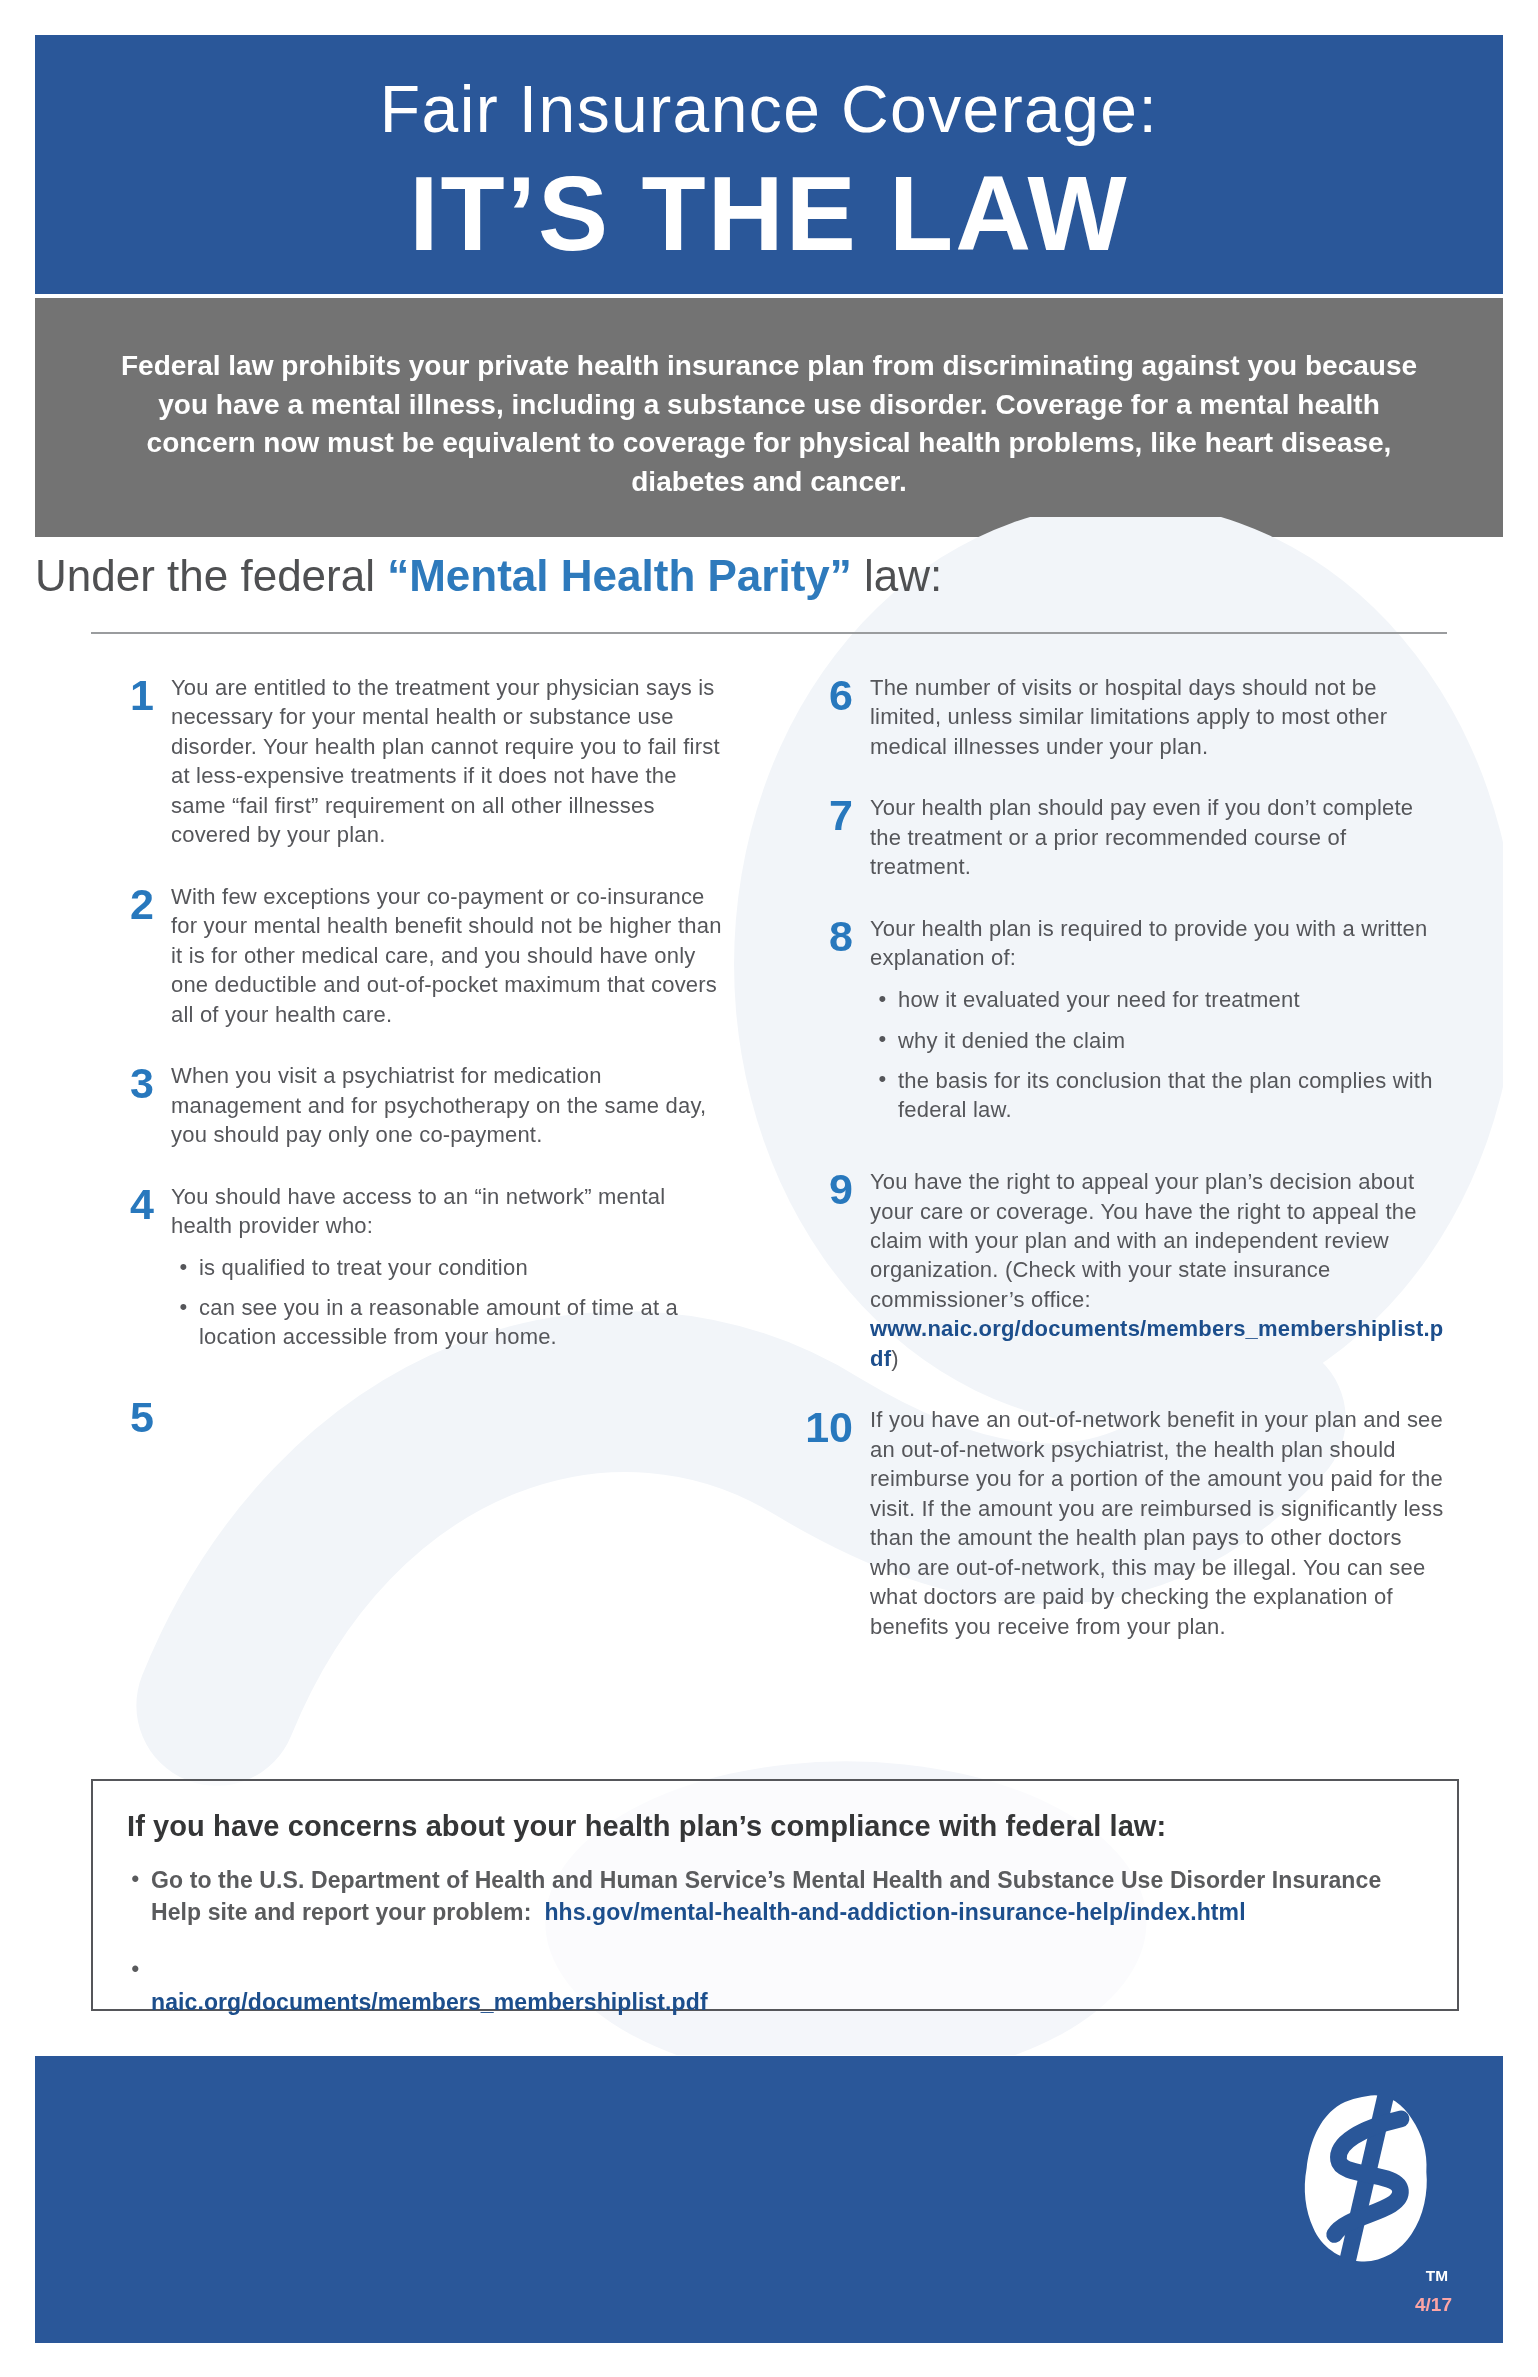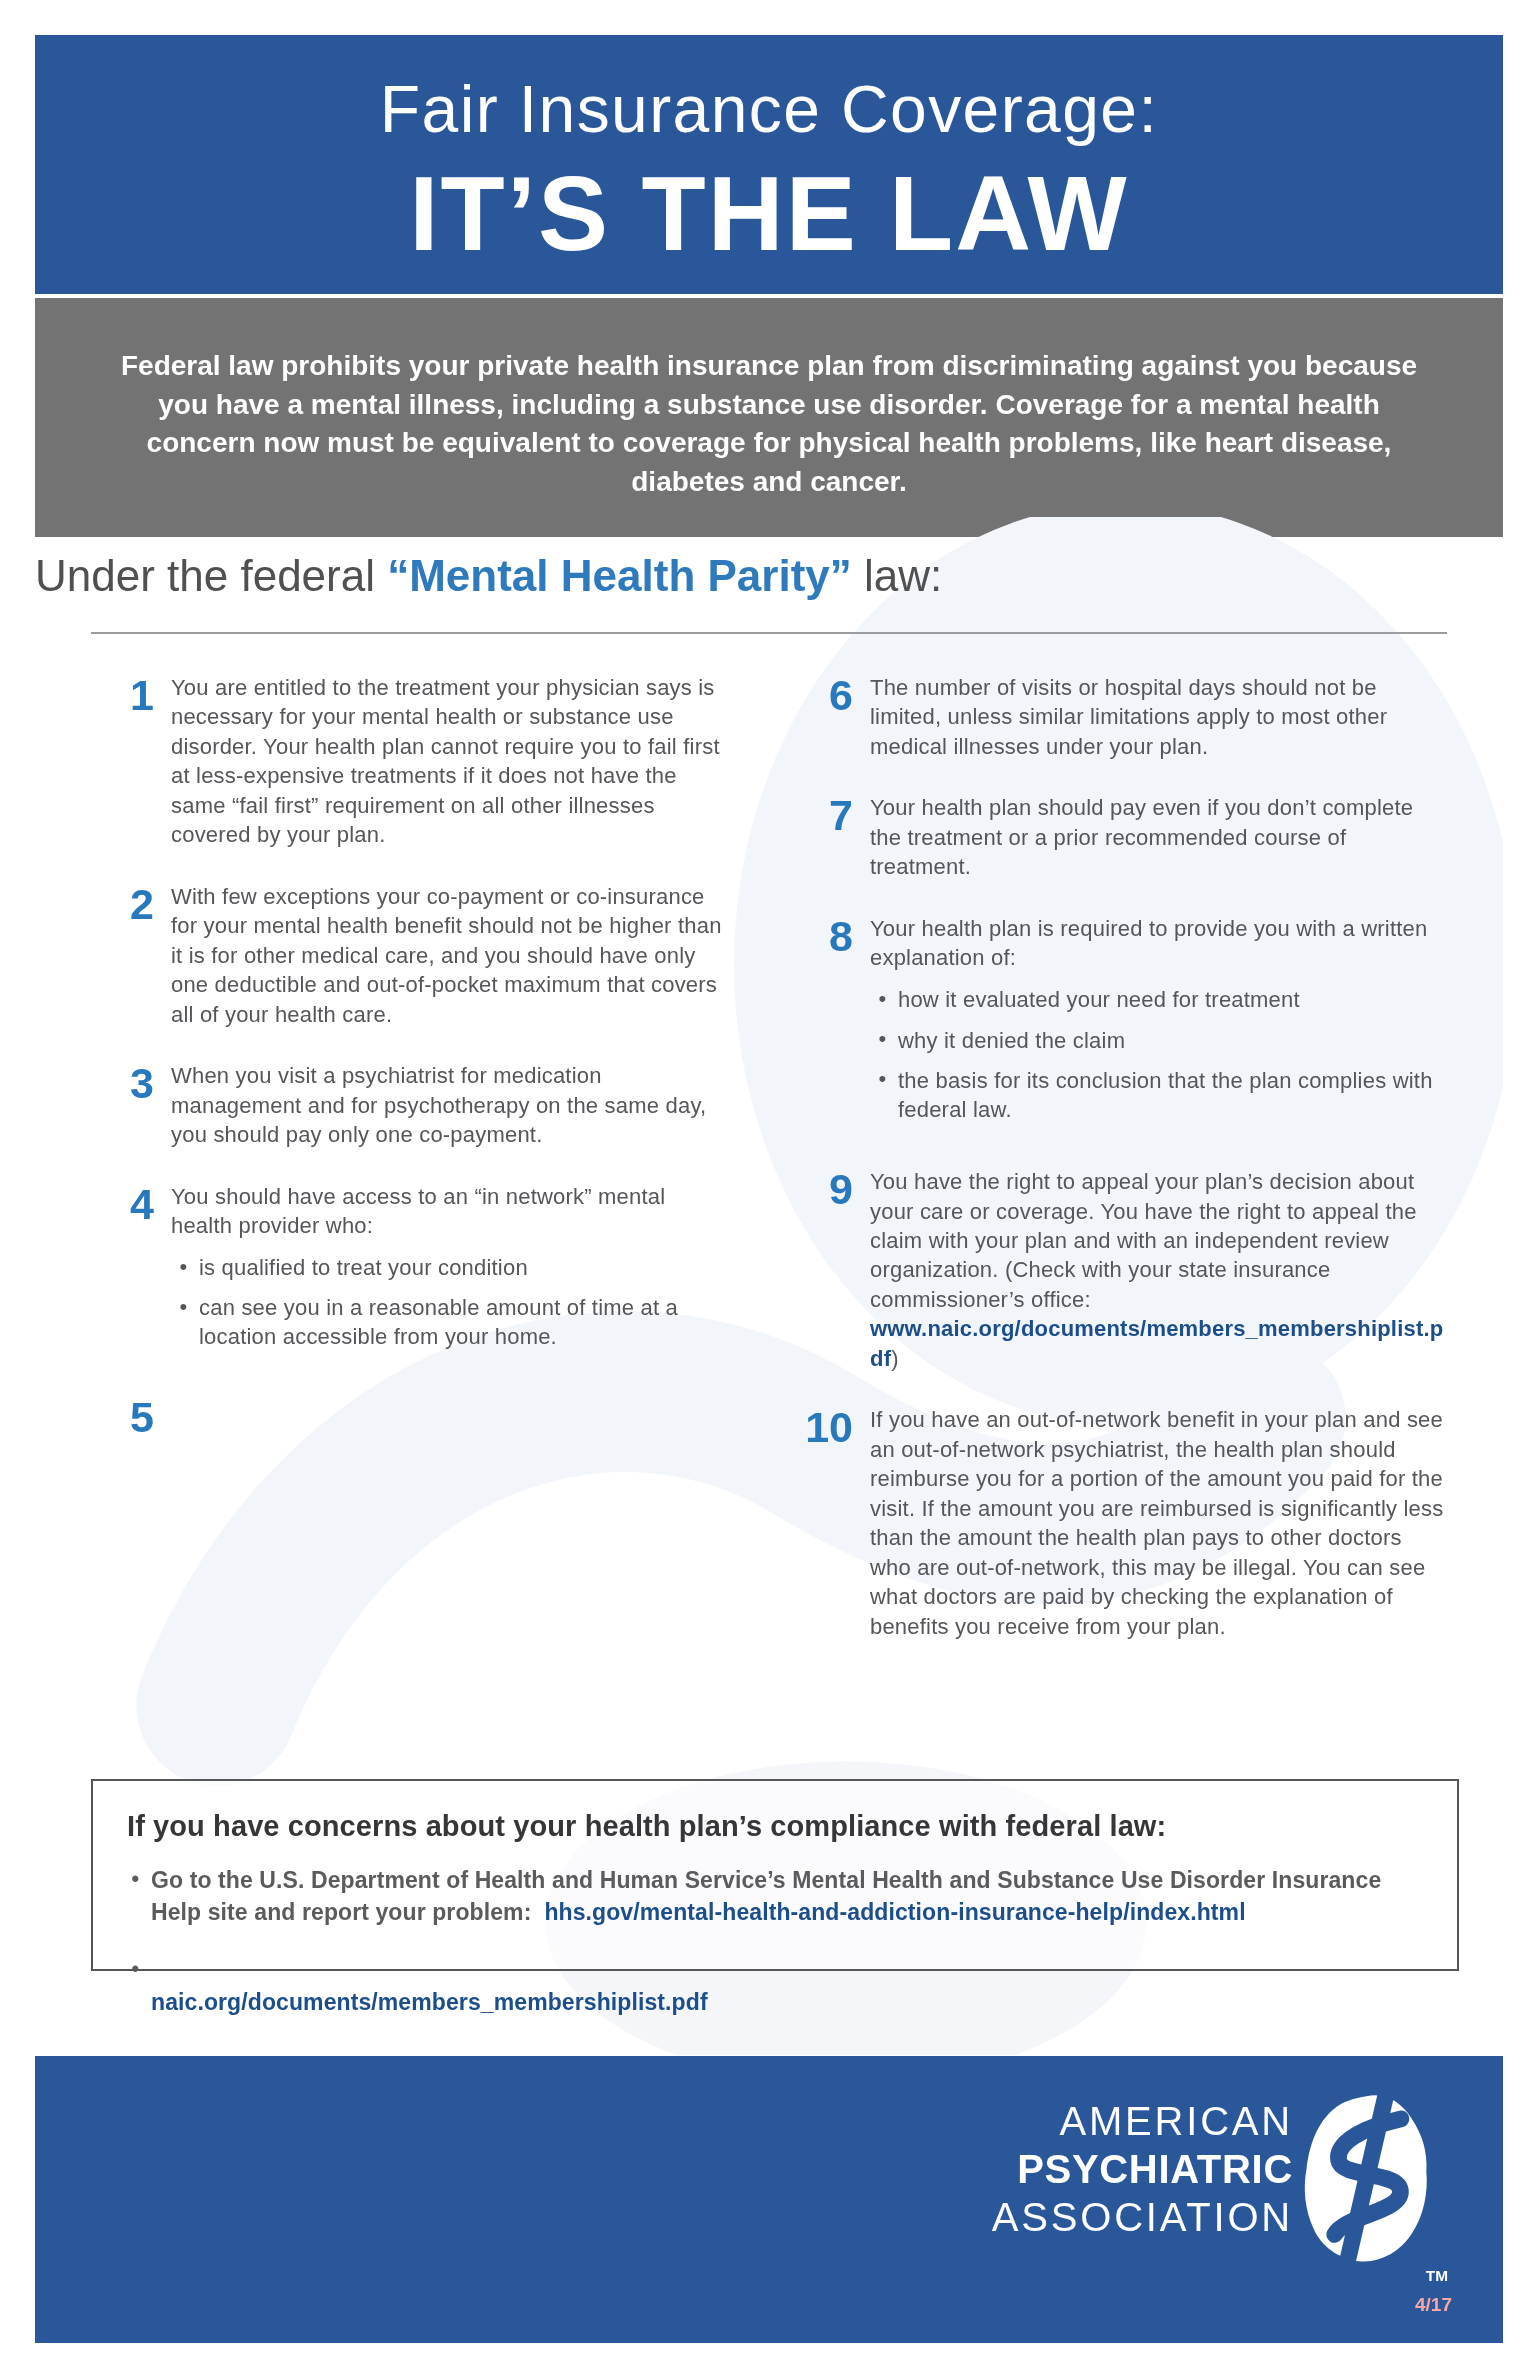--- a/index.html
+++ b/index.html
@@ -39,21 +39,21 @@
   .item-text { font-size:22px; line-height:1.34; color:#55565a; letter-spacing:0.2px; }
   .item-text a { text-decoration:none; }
   .doc-link { color:#1c4e8c; font-weight:700; overflow-wrap:anywhere; }
 
   .sub-bullets { list-style:none; margin-top:12.6px; }
   .sub-bullets li { position:relative; padding-left:28px; margin-bottom:11.2px;
                     font-size:22px; line-height:1.32; color:#55565a; letter-spacing:0.2px; }
   .sub-bullets li .marker { position:absolute; left:8.4px; top:-1.4px; font-size:22px; }
 
   
-  .concerns-box { position:absolute; z-index:1; top:1262px; left:56px; right:44px; height:192px;
+  .concerns-box { position:absolute; z-index:1; top:1262px; left:56px; right:44px; height:232px;
                   border:2.1px solid #55565a; background:rgba(255,255,255,.6); padding:29px 34px; }
   .concerns-heading { font-size:29px; font-weight:700; color:#353637; margin-bottom:21px; letter-spacing:0.1px; }
   .concerns-list { list-style:none; }
   .concerns-list li { position:relative; padding-left:24px; margin-bottom:25px;
                       font-size:23px; font-weight:700; color:#5a5b5d; line-height:1.4; letter-spacing:0.1px; }
   .concerns-list li .marker { position:absolute; left:4.2px; top:-0.7px; font-weight:400; }
   .concerns-list a { text-decoration:none; }
 
   
   .footer { position:absolute; top:2056px; left:35px; right:35px; height:287px; background:#2a5799; }
@@ -150,25 +150,20 @@
     <div class="concerns-box">
       <div class="concerns-heading">If you have concerns about your health plan’s compliance with federal law:</div>
       <ul class="concerns-list" id="concerns-list">
           <li><span class="marker">•</span><span>Go to the U.S. Department of Health and Human Service’s Mental Health and Substance Use Disorder Insurance Help site and report your problem: &nbsp;</span><a href="#" class="doc-link">hhs.gov/mental-health-and-addiction-insurance-help/index.html</a></li>
           <li><span class="marker">•</span><br><a href="#" class="doc-link">naic.org/documents/members_membershiplist.pdf</a></li>
         </ul>
     </div>
   </div>
 
   <div class="footer">
-    <div class="org-wordmark">
-      <div class="org-line">AMERICAN</div>
-      <div class="org-line bold">PSYCHIATRIC</div>
-      <div class="org-line">ASSOCIATION</div>
-    </div>
 
     <svg class="apa-logo" width="133" height="176" viewBox="0 0 200 262">
       <path d="M100 8 C 128 2 152 16 168 42 C 184 66 192 92 190 122 C 193 152 186 188 168 215 C 150 243 118 260 88 256 C 58 252 32 234 20 206 C 8 180 4 148 10 116 C 14 82 26 48 50 28 C 65 15 82 11 100 8 Z" fill="#ffffff"></path>
       <rect x="88" y="-14" width="25" height="300" fill="#2a5799" transform="rotate(13 100 130)"></rect>
       <path d="M152 42 C 92 56 54 78 58 104 C 62 132 148 120 151 150 C 154 182 70 186 52 216" stroke="#2a5799" stroke-width="25" fill="none" stroke-linecap="round"></path>
     </svg>
     <div class="tm-mark">TM</div>
 
     <div class="date-code">4/17</div>
   </div>

